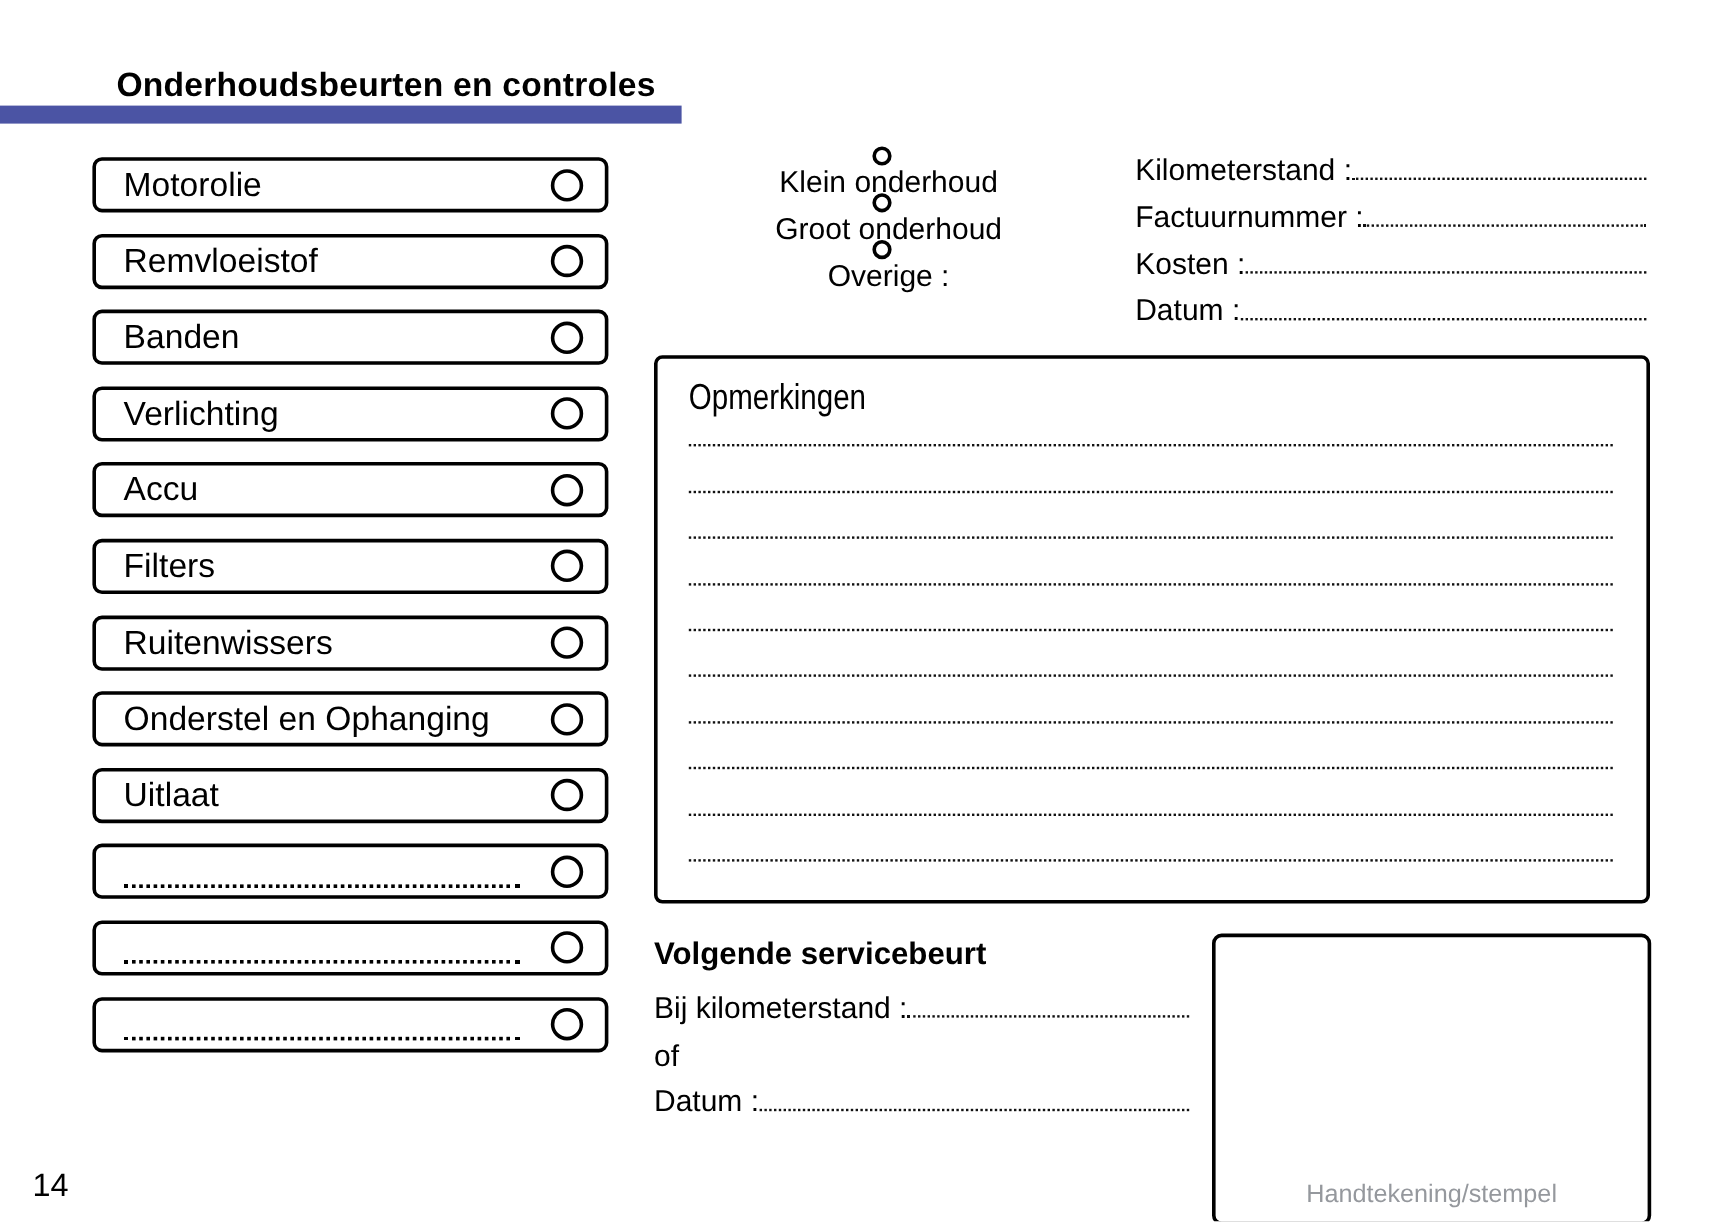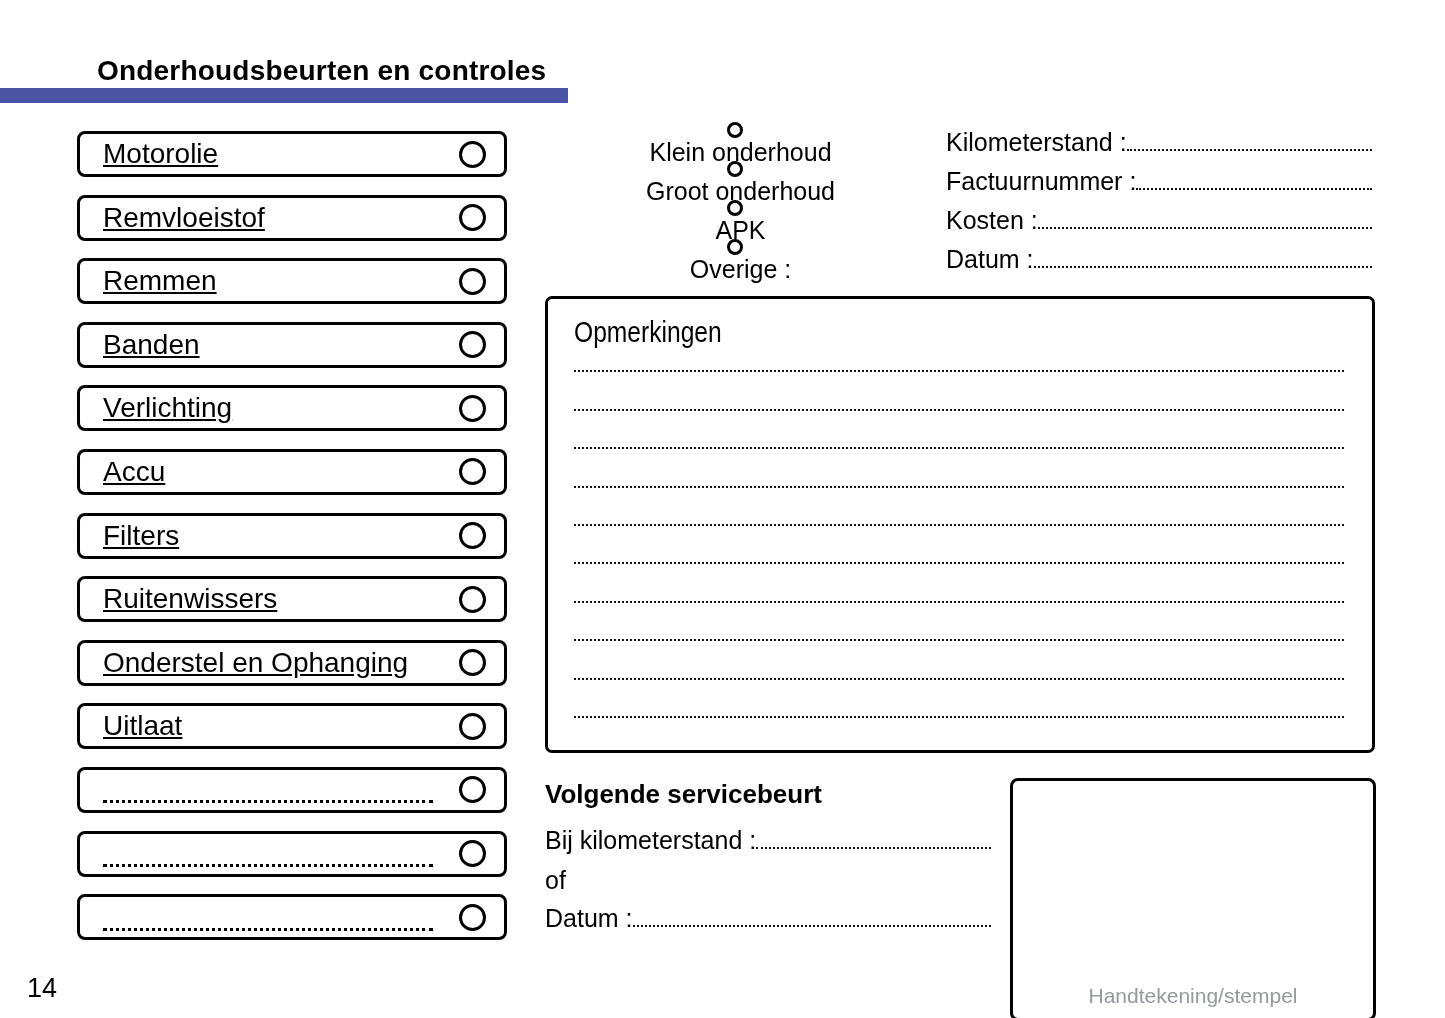--- a/index.html
+++ b/index.html
@@ -13,21 +13,21 @@
     font-size:28px; font-weight:bold; letter-spacing:0.2px;
   }
   .accent-bar {
     position:absolute; left:0; top:88px; width:568px; height:15px;
     background:#4b54a4;
   }
   
   .checklist { position:absolute; left:77px; top:131px; display:flex; flex-direction:column; gap:17.6px; }
   .check-row {
     width:430px; height:46px; border:3px solid #000; border-radius:8px;
-    display:flex; align-items:center; padding:0 18px 0 23px; background:#fff;text-decoration:underline;
+    display:flex; align-items:center; padding:0 18px 0 23px; background:#fff;
   }
   .check-label { font-size:28px; white-space:nowrap; }
   .check-circle {
     width:27px; height:27px; border:3px solid #000; border-radius:50%;
     margin-left:auto; flex:none; background:#fff;
   }
   .row-leader {
     width:330px; height:0; border-bottom:3px dotted #000;
     position:relative; top:12px;
   }
@@ -88,24 +88,20 @@
   <div class="checklist">
     <div class="check-row">
       <span class="check-label">Motorolie</span>
       <span class="check-circle"></span>
     </div>
     <div class="check-row">
       <span class="check-label">Remvloeistof</span>
       <span class="check-circle"></span>
     </div>
     <div class="check-row">
-      <span class="check-label">Remmen</span>
-      <span class="check-circle"></span>
-    </div>
-    <div class="check-row">
       <span class="check-label">Banden</span>
       <span class="check-circle"></span>
     </div>
     <div class="check-row">
       <span class="check-label">Verlichting</span>
       <span class="check-circle"></span>
     </div>
     <div class="check-row">
       <span class="check-label">Accu</span>
       <span class="check-circle"></span>
@@ -144,24 +140,20 @@
     <div class="opt-row">
       <span class="radio-circle"></span>
       <span class="opt-label">Klein onderhoud</span>
     </div>
     <div class="opt-row">
       <span class="radio-circle"></span>
       <span class="opt-label">Groot onderhoud</span>
     </div>
     <div class="opt-row">
       <span class="radio-circle"></span>
-      <span class="opt-label">APK</span>
-    </div>
-    <div class="opt-row">
-      <span class="radio-circle"></span>
       <span class="opt-label">Overige :</span>
       <span class="leader"></span>
     </div>
   </div>
 
   <div class="invoice-fields">
     <div class="field-row">
       <span class="field-label">Kilometerstand :</span>
       <span class="leader"></span>
     </div>

